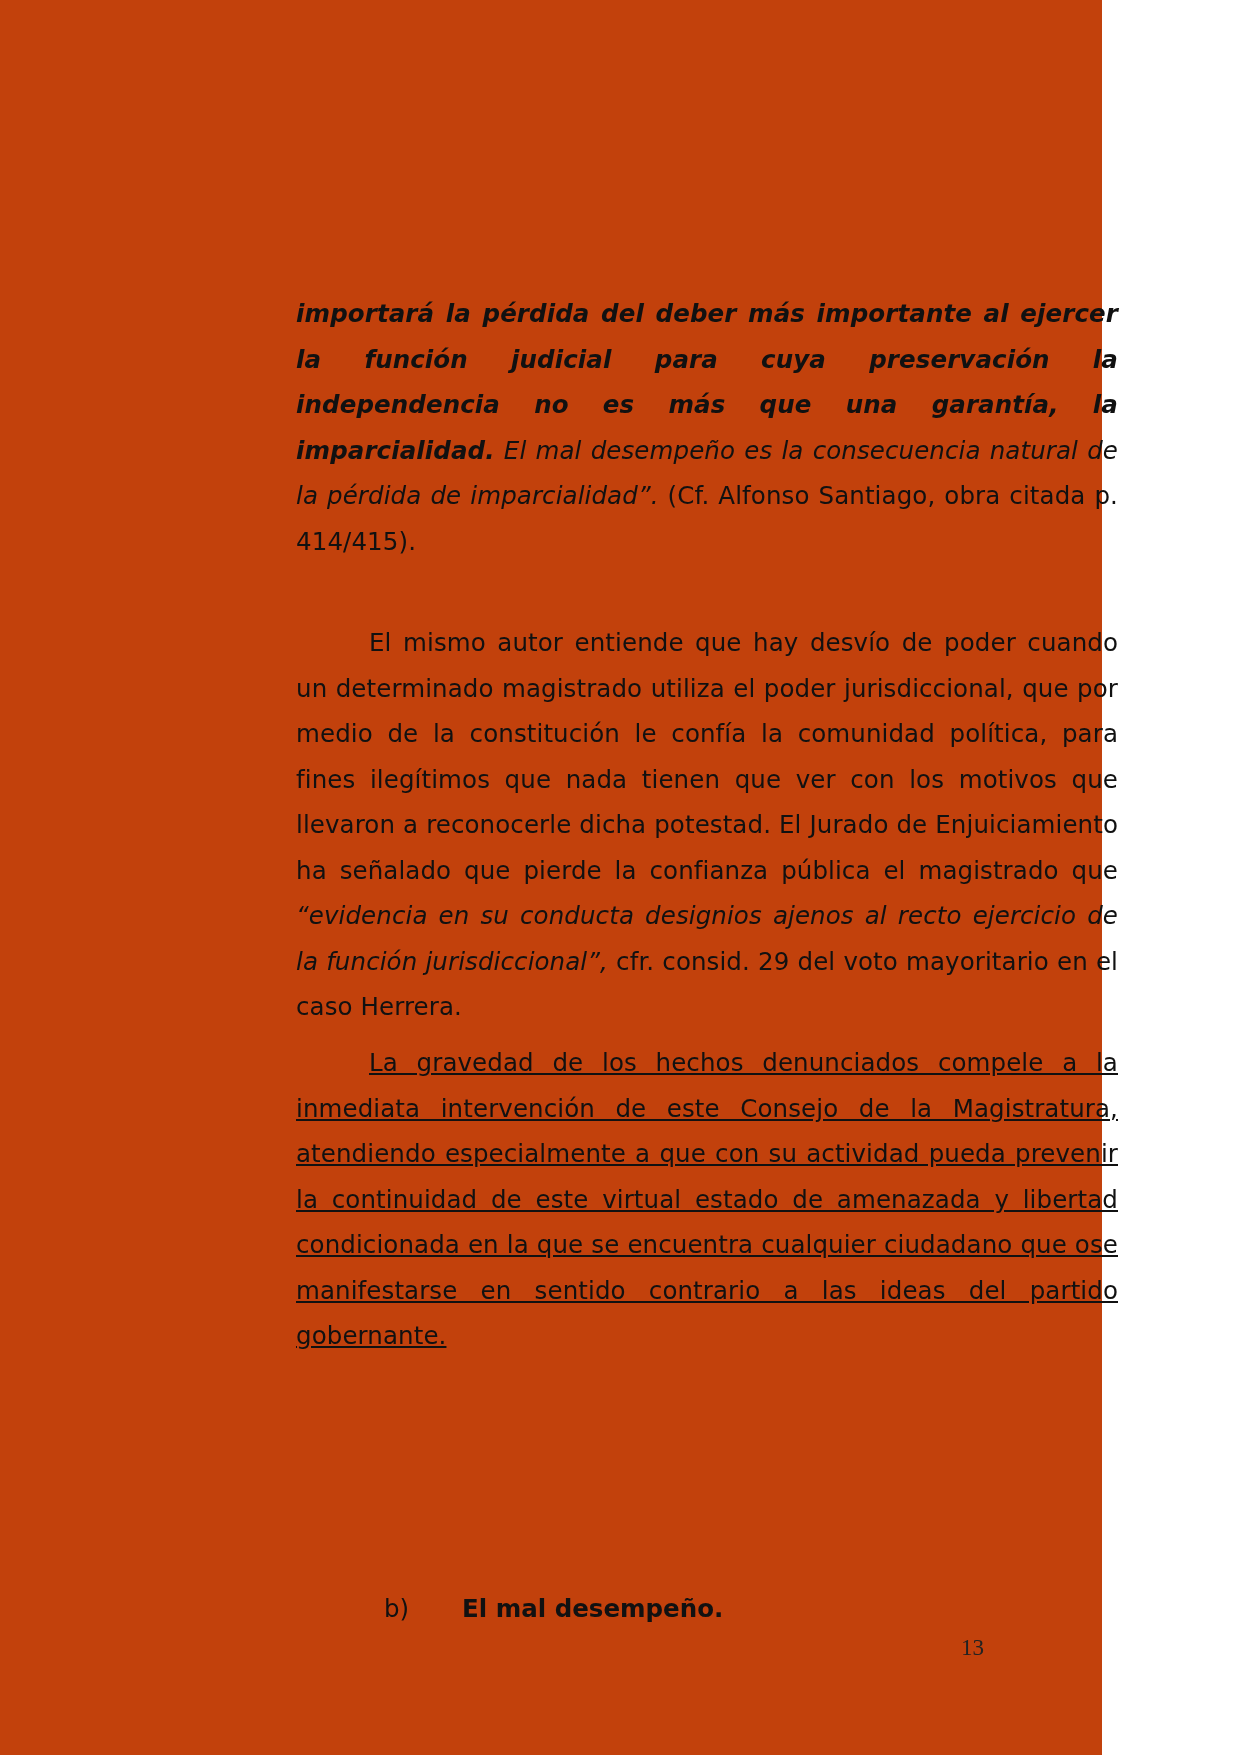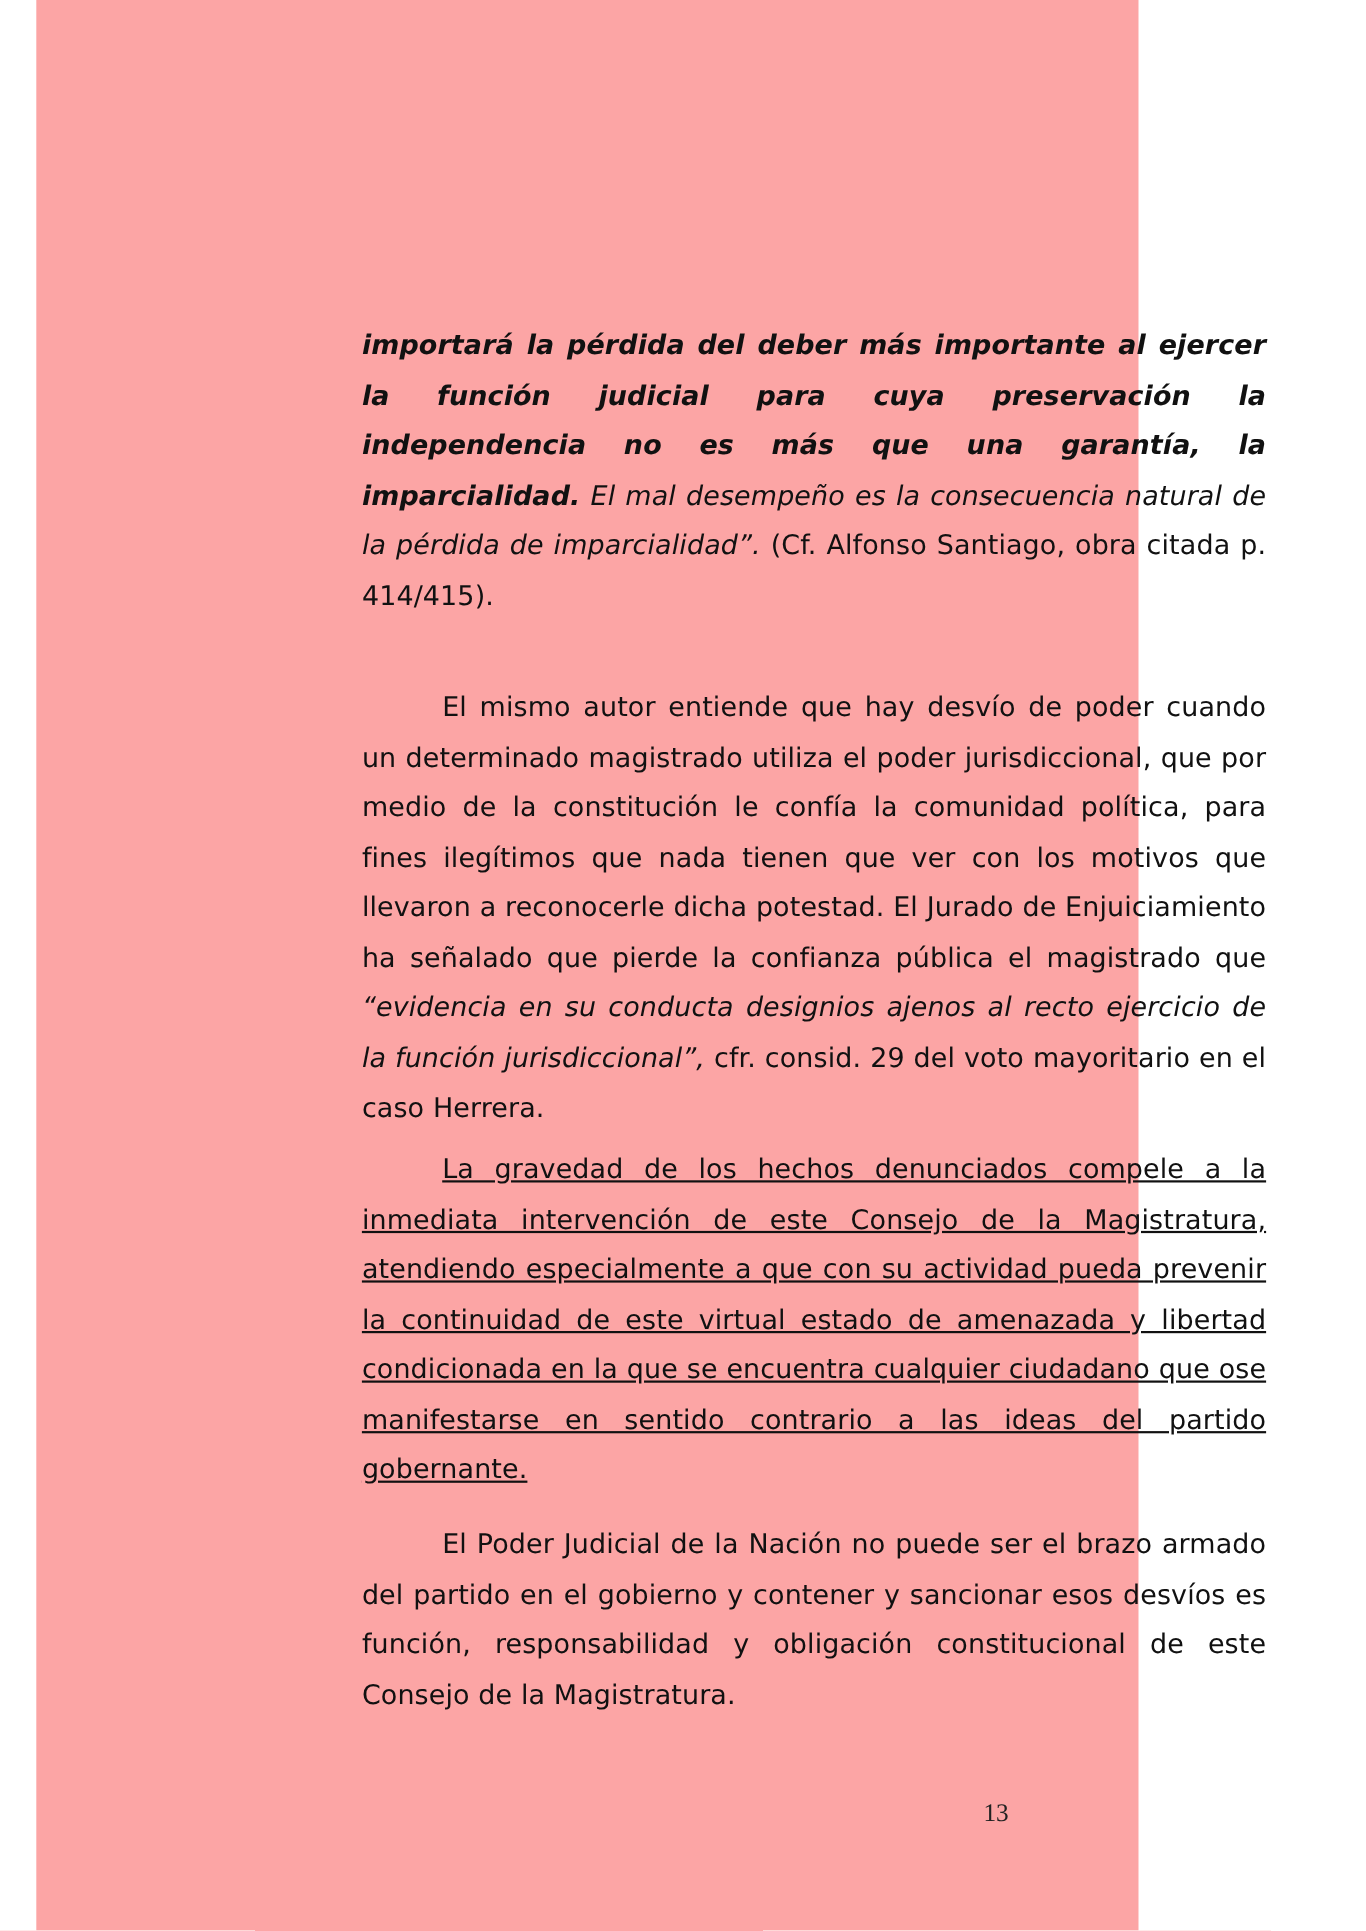--- a/index.html
+++ b/index.html
@@ -11,24 +11,23 @@
       width: 1242px;
       height: 1755px;
       position: relative;
       overflow: hidden;
       color: #111111;
       font-family: "DejaVu Sans", sans-serif;
     }
     .page {
       position: absolute;
       left: 0; top: 0;
-      width: 1002px;
+      width: 1102px;
       height: 1755px;
-      background: #fca5a5;
-      margin-left: 33px;
+      background: #c2410c;
     }
     .text-block {
       position: absolute;
       left: 296px;
       width: 822px;
       font-size: 24.5px;
       line-height: 45.5px;
       text-align: justify;
       letter-spacing: 0.1px;
     }
@@ -75,20 +74,20 @@
   </div>
 
   <div class="text-block para-2">
     <p><span>El mismo autor entiende que hay desvío de poder cuando un determinado magistrado utiliza el poder jurisdiccional, que por medio de la constitución le confía la comunidad política, para fines ilegítimos que nada tienen que ver con los motivos que llevaron a reconocerle dicha potestad. El Jurado de Enjuiciamiento ha señalado que pierde la confianza pública el magistrado que </span><span class="it">“evidencia en su conducta designios ajenos al recto ejercicio de la función jurisdiccional”,</span><span> cfr. consid. 29 del voto mayoritario en el caso Herrera.</span></p>
   </div>
 
   <div class="text-block para-3">
     <p><span>La gravedad de los hechos denunciados compele a la inmediata intervención de este Consejo de la Magistratura, atendiendo especialmente a que con su actividad pueda prevenir la continuidad de este virtual estado de amenazada y libertad condicionada en la que se encuentra cualquier ciudadano que ose manifestarse en sentido contrario a las ideas del partido gobernante.</span></p>
   </div>
 
-  <div class="text-block para-4">
-    <p><span>El Poder Judicial de la Nación no puede ser el brazo armado del partido en el gobierno y contener y sancionar esos desvíos es función, responsabilidad y obligación constitucional de este Consejo de la Magistratura.</span></p>
+
+  <div class="heading">
+    <span class="marker">b)</span><span class="title">El mal desempeño.</span>
   </div>
-
 
   <div class="page-number">13</div>
 
 </div>
 
 </body></html>

